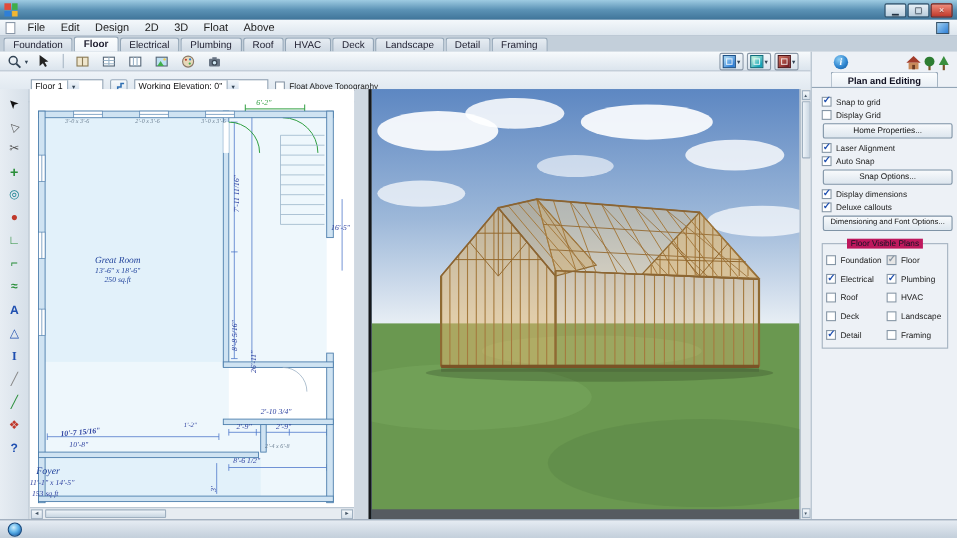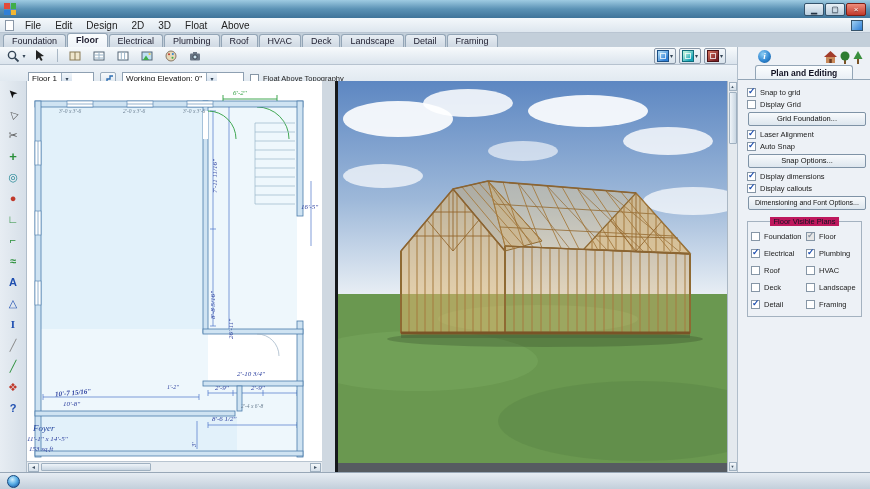--- a/index.html
+++ b/index.html
@@ -412,20 +412,25 @@
           <line x1="11" y1="130" x2="11" y2="154"></line>
         <rect x="8" y="200" width="6" height="24"></rect>
           <line x1="11" y1="200" x2="11" y2="224"></line>
       </g>
 
       <rect x="176" y="30" width="5" height="28" fill="#ffffff"></rect>
       <path d="M181 30 A 28 28 0 0 1 209 58" fill="none" stroke="#2e9e3f" stroke-width="0.9"></path>
       <path d="M230 253 A 22 22 0 0 1 252 275" fill="none" stroke="#98aec2" stroke-width="0.7"></path>
     </svg>
 
+    <div class="pl room" style="left:20px; top:150px; width:120px;">
+      <div class="rn">Great Room</div>
+      <div class="rd">13'-6" x 18'-6"</div>
+      <div class="ra">250 sq.ft</div>
+    </div>
     <div class="pl" style="left:6px; top:342px; font-size:9px;"><span>Foyer</span></div>
     <div class="dim" style="left:0px; top:354px;">11'-1" x 14'-5"</div>
     <div class="dim" style="left:2px; top:364px;">153 sq.ft</div>
 
     <div class="dim green" style="left:206px; top:8px;">6'-2"</div>
     <div class="dim rot" style="left:184px; top:112px;">7'-11 11/16"</div>
     <div class="dim rot" style="left:182px; top:238px;">8'-8 5/16"</div>
     <div class="dim rot" style="left:200px; top:258px;">26'-11"</div>
     <div class="dim" style="left:274px; top:122px;">16'-5"</div>
     <div class="dim" style="left:210px; top:289px;">2'-10 3/4"</div>
@@ -539,39 +544,39 @@
     <div class="rp-page">
 
       <div class="cbrow">
         <span class="cb checked"></span>
         <span class="cbl">Snap to grid</span>
       </div>
       <div class="cbrow">
         <span class="cb"></span>
         <span class="cbl">Display Grid</span>
       </div>
-      <button class="rpbtn">Grid Foundation...</button>
+      <button class="rpbtn">Home Properties...</button>
 
       <div class="cbrow">
         <span class="cb checked"></span>
         <span class="cbl">Laser Alignment</span>
       </div>
       <div class="cbrow">
         <span class="cb checked"></span>
         <span class="cbl">Auto Snap</span>
       </div>
       <button class="rpbtn">Snap Options...</button>
 
       <div class="cbrow">
         <span class="cb checked"></span>
         <span class="cbl">Display dimensions</span>
       </div>
       <div class="cbrow">
         <span class="cb checked"></span>
-        <span class="cbl">Display callouts</span>
+        <span class="cbl">Deluxe callouts</span>
       </div>
       <button class="rpbtn small">Dimensioning and Font Options...</button>
 
       <div class="grpbox">
         <span class="grp-legend">Floor Visible Plans</span>
         <div class="grp-grid">
           <div class="cbrow">
             <span class="cb"></span>
             <span class="cbl">Foundation</span>
           </div>

